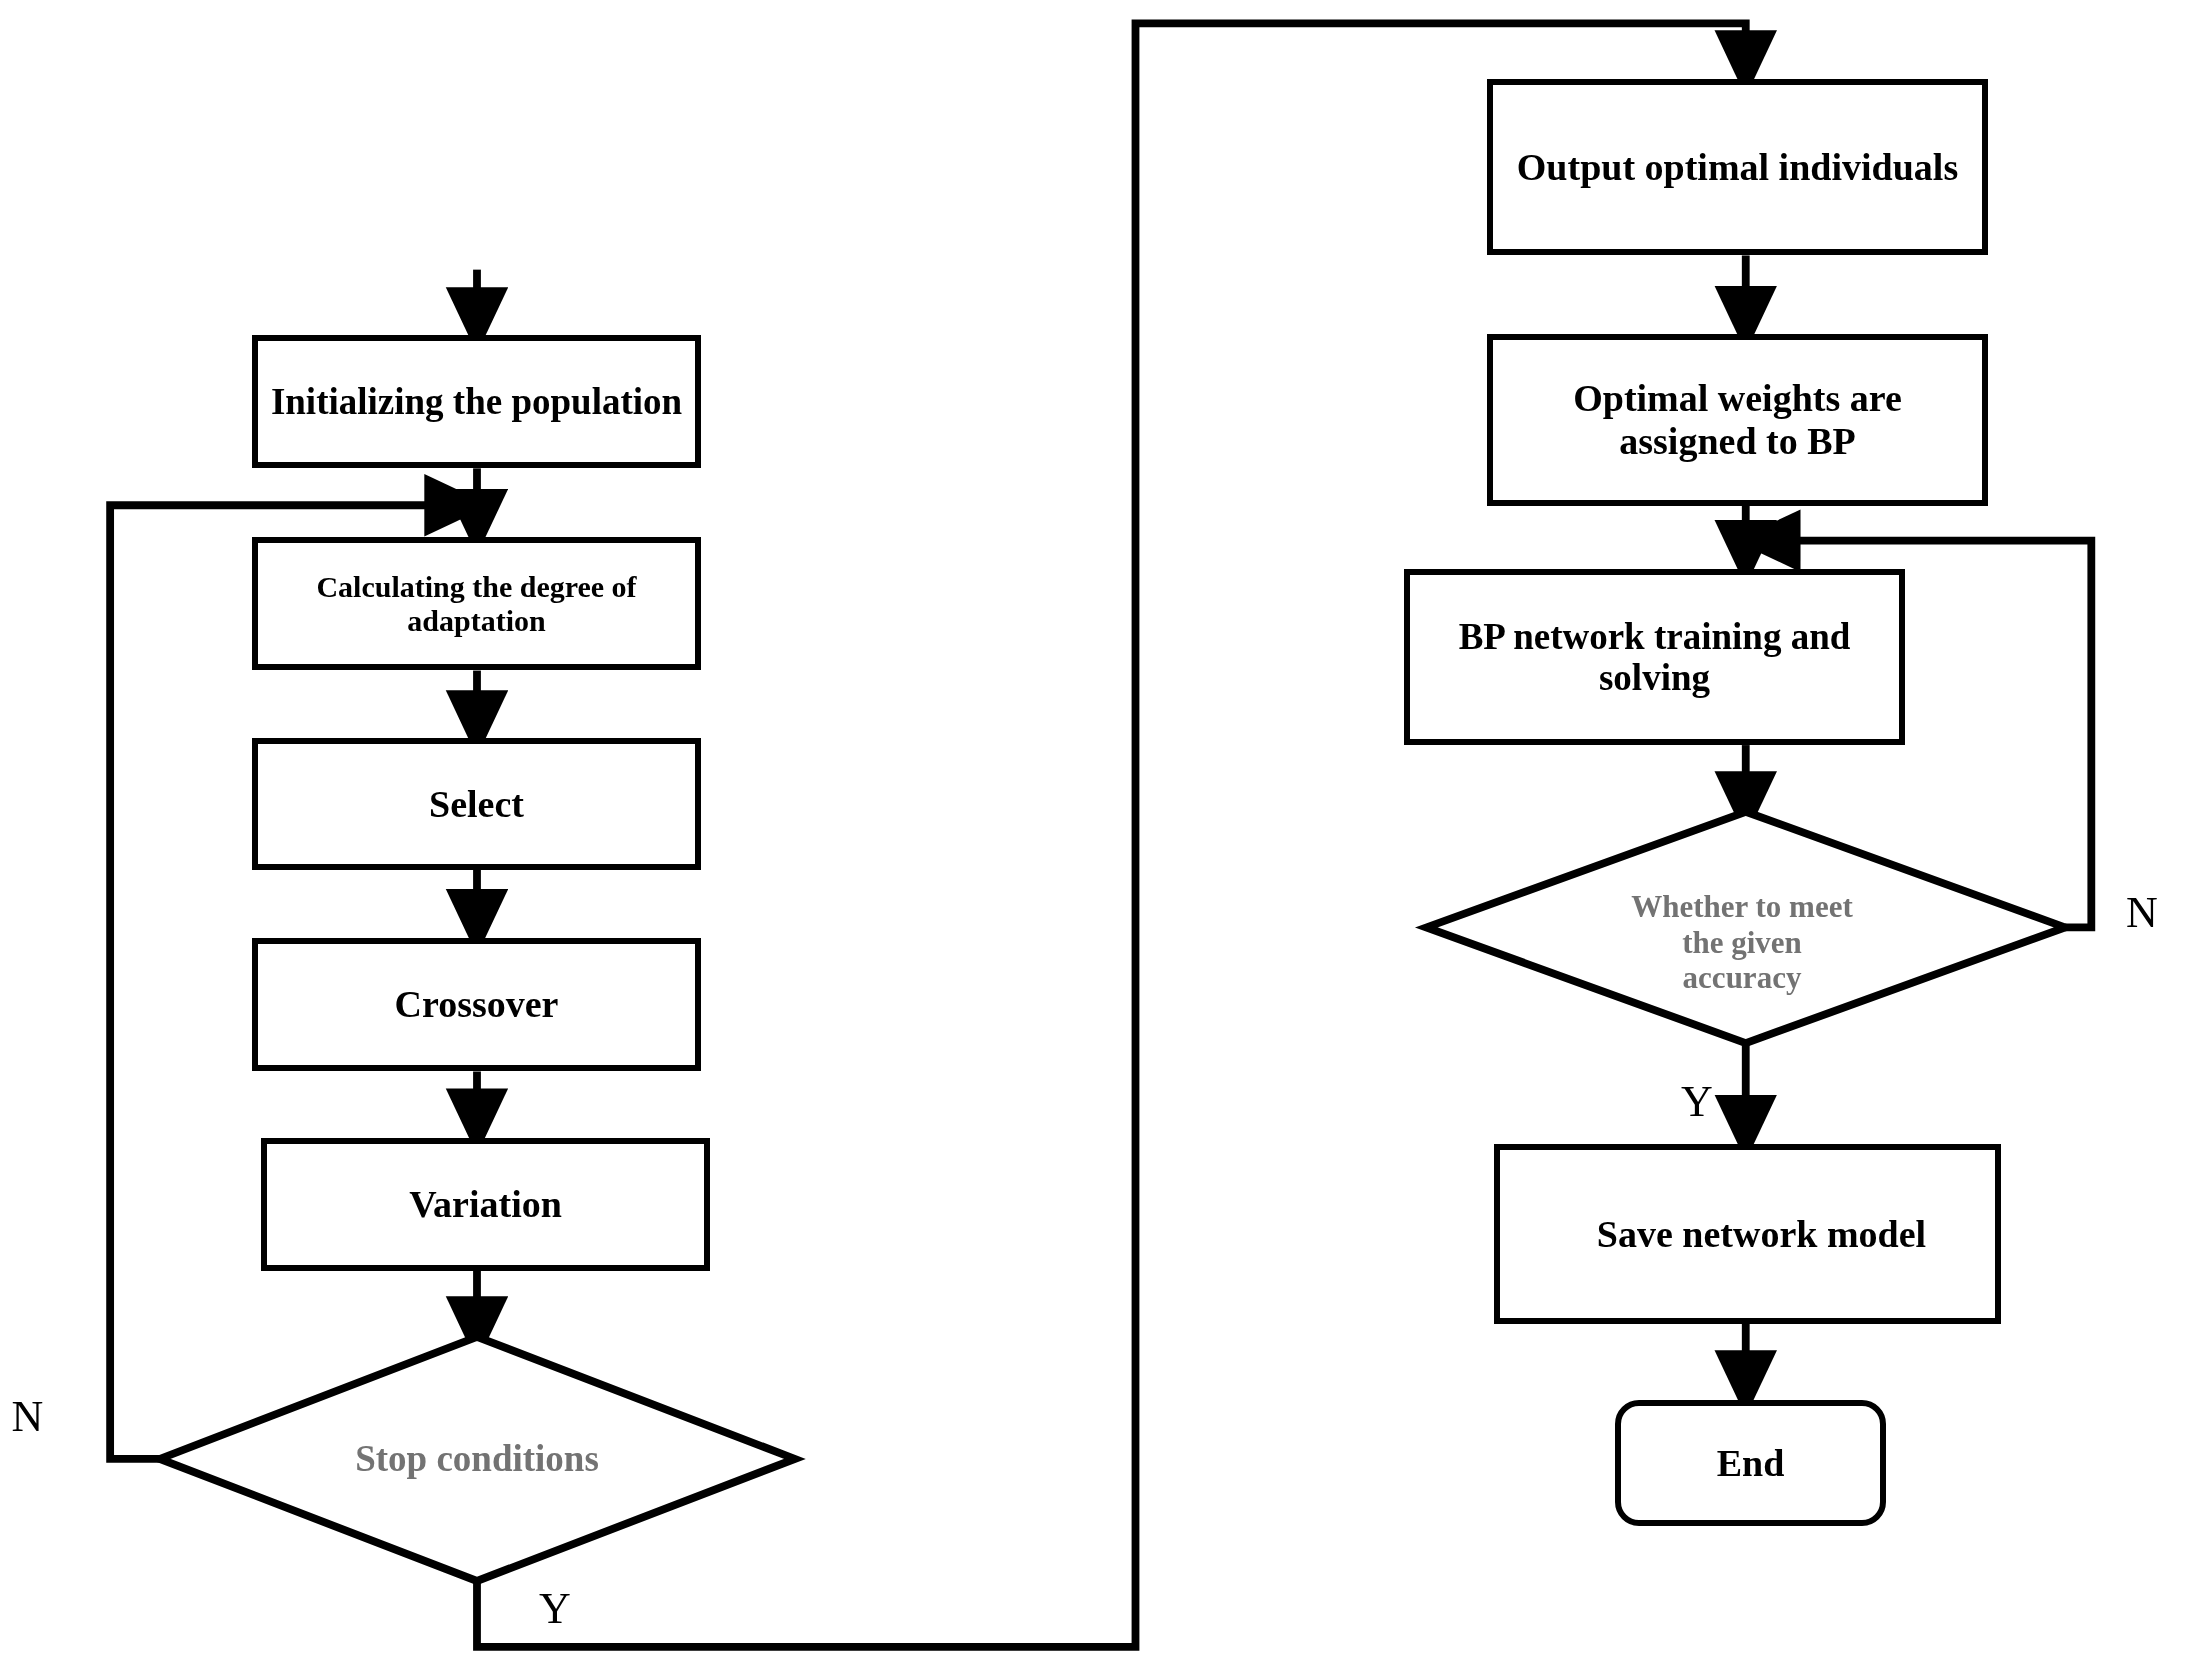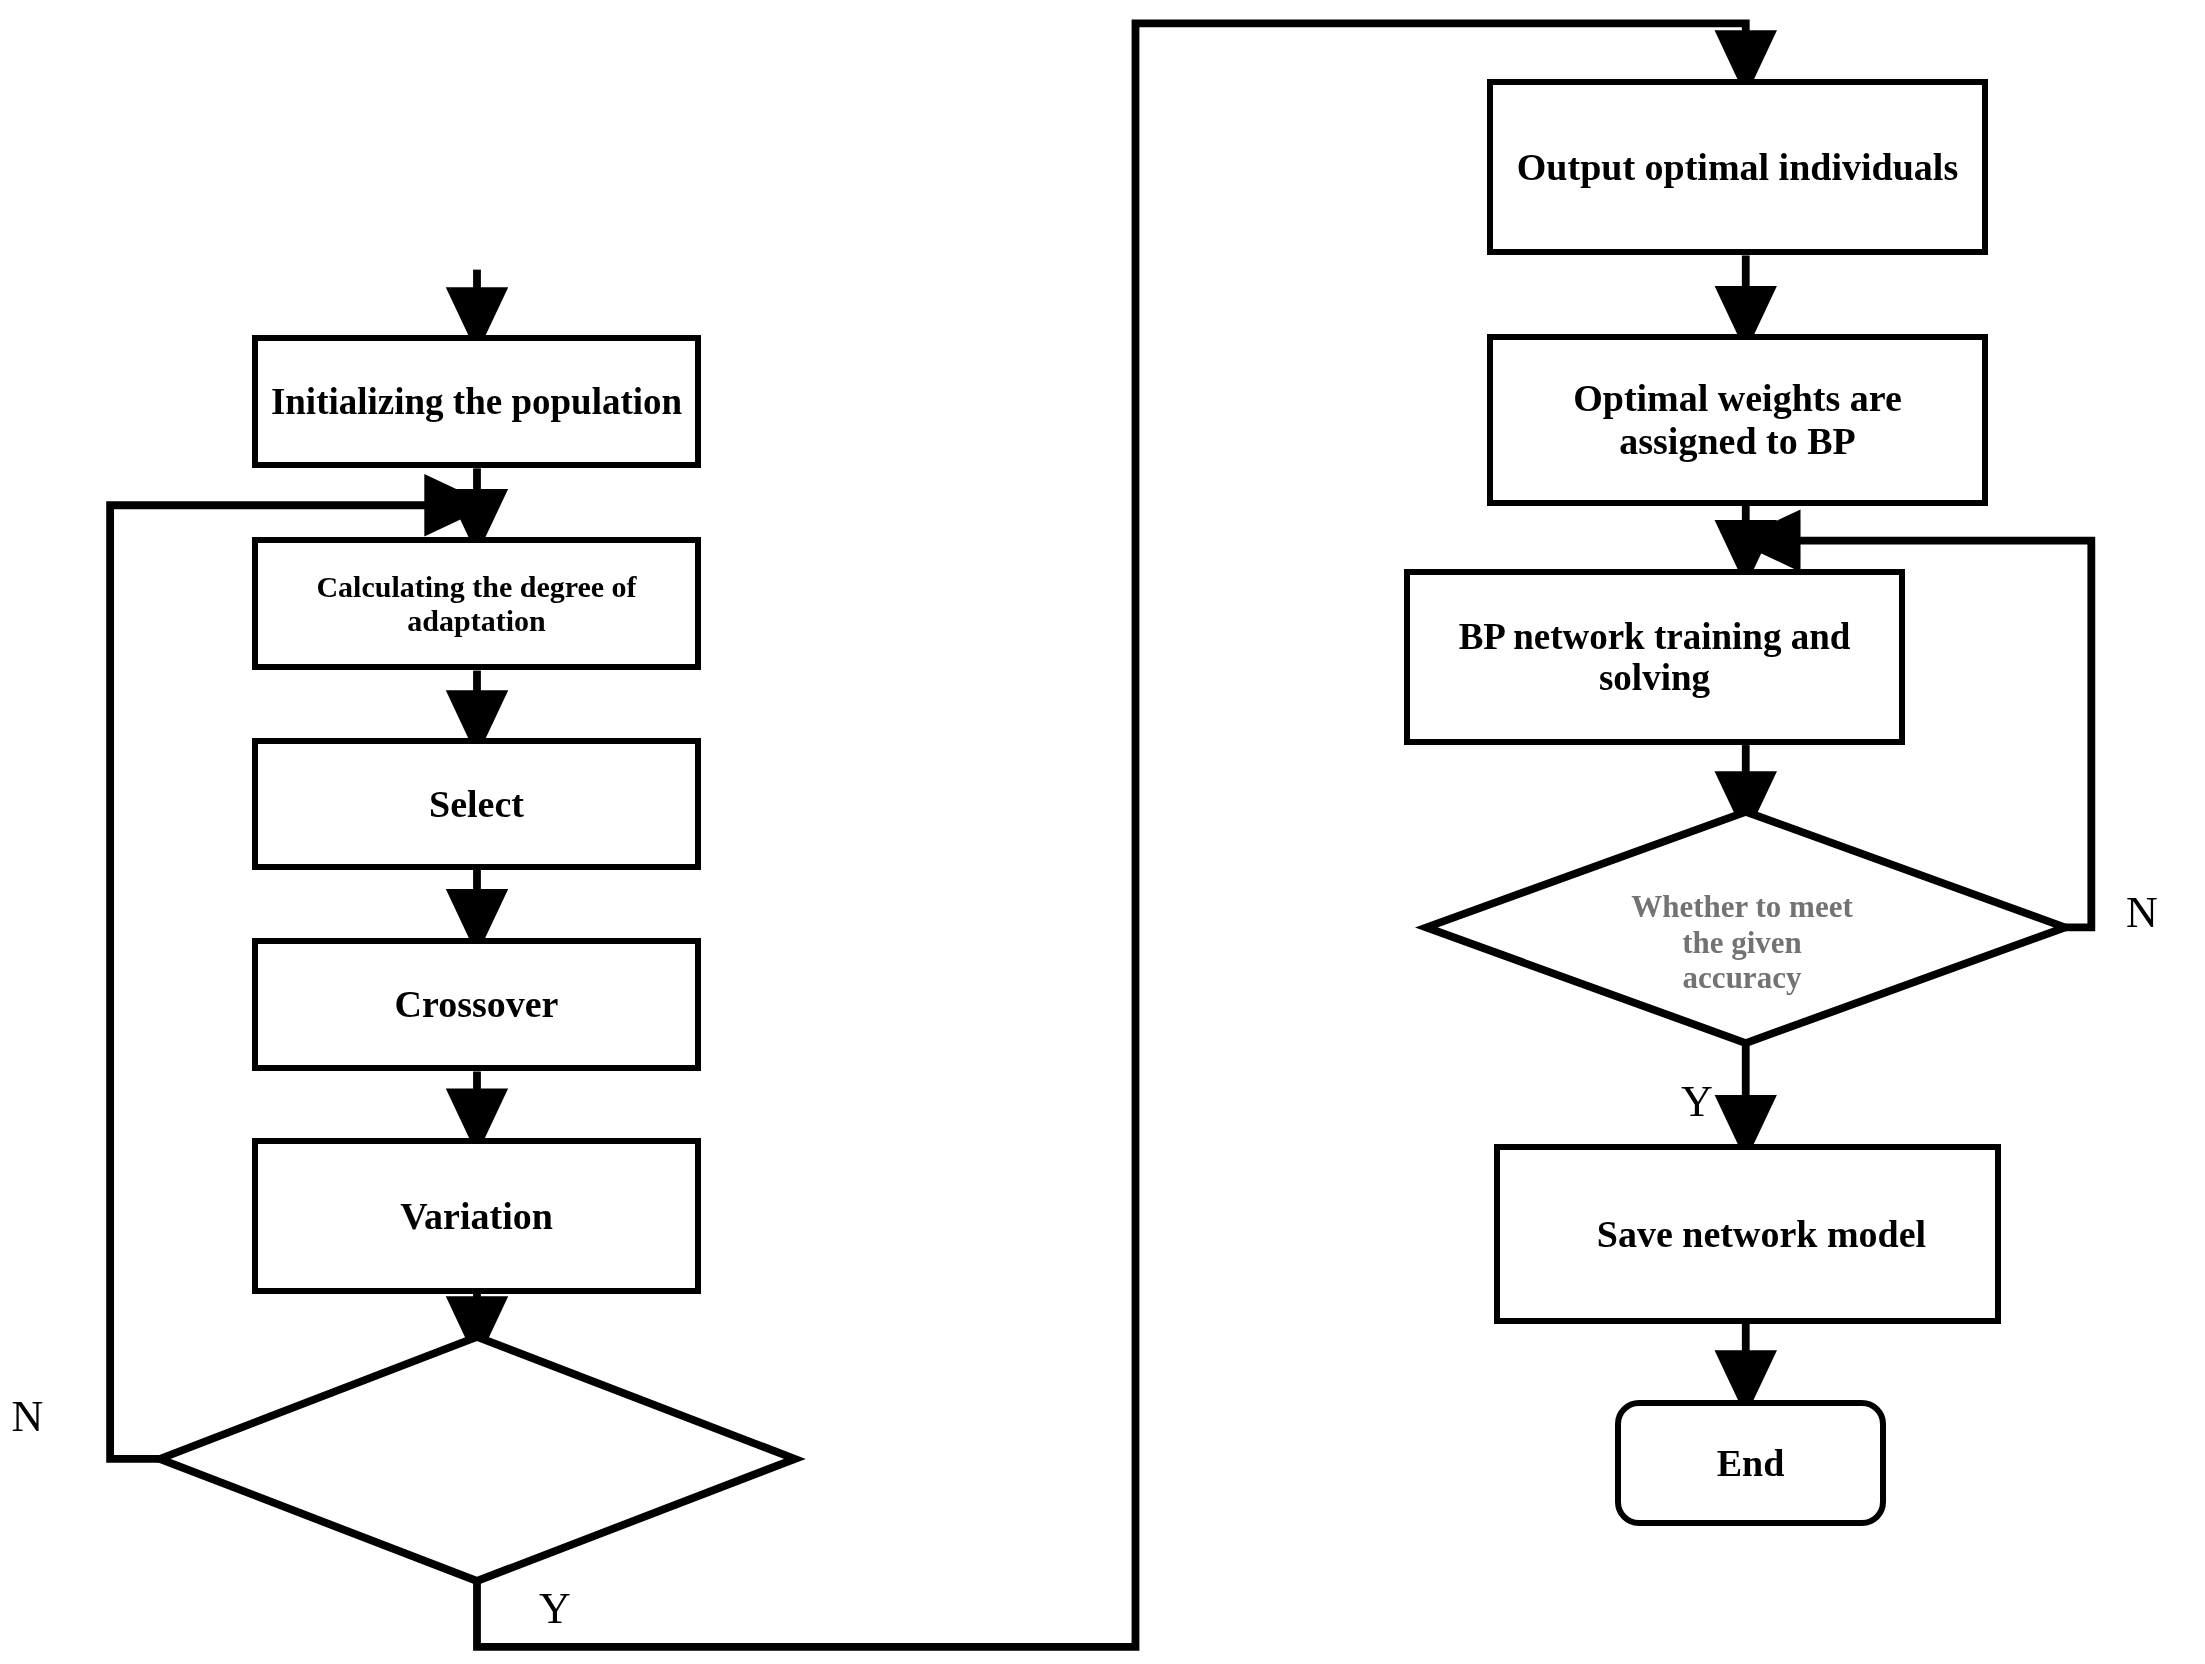--- a/index.html
+++ b/index.html
@@ -73,24 +73,27 @@
   </div>
 
   <div class="node" style="left:252px;top:738px;width:449px;height:132px;font-size:38px;">
     <span>Select</span>
   </div>
 
   <div class="node" style="left:252px;top:938px;width:449px;height:133px;font-size:38px;">
     <span>Crossover</span>
   </div>
 
-  <div class="node" style="left:252px;top:1138px;width:449px;height:156px;font-size:38px;">
+  <div class="node" style="left:261px;top:1138px;width:449px;height:133px;font-size:38px;">
     <span>Variation</span>
   </div>
 
+  <div class="diamond-label" style="left:321px;top:1390px;width:312px;height:139px;font-size:37px;">
+    <span>Stop conditions</span>
+  </div>
 
   <div class="node" style="left:1487px;top:79px;width:501px;height:176px;font-size:38px;">
     <span>Output optimal individuals</span>
   </div>
 
   <div class="node" style="left:1487px;top:334px;width:501px;height:172px;font-size:38px;">
     <span>Optimal weights are assigned to BP</span>
   </div>
 
   <div class="node" style="left:1404px;top:569px;width:501px;height:176px;font-size:37px;">

